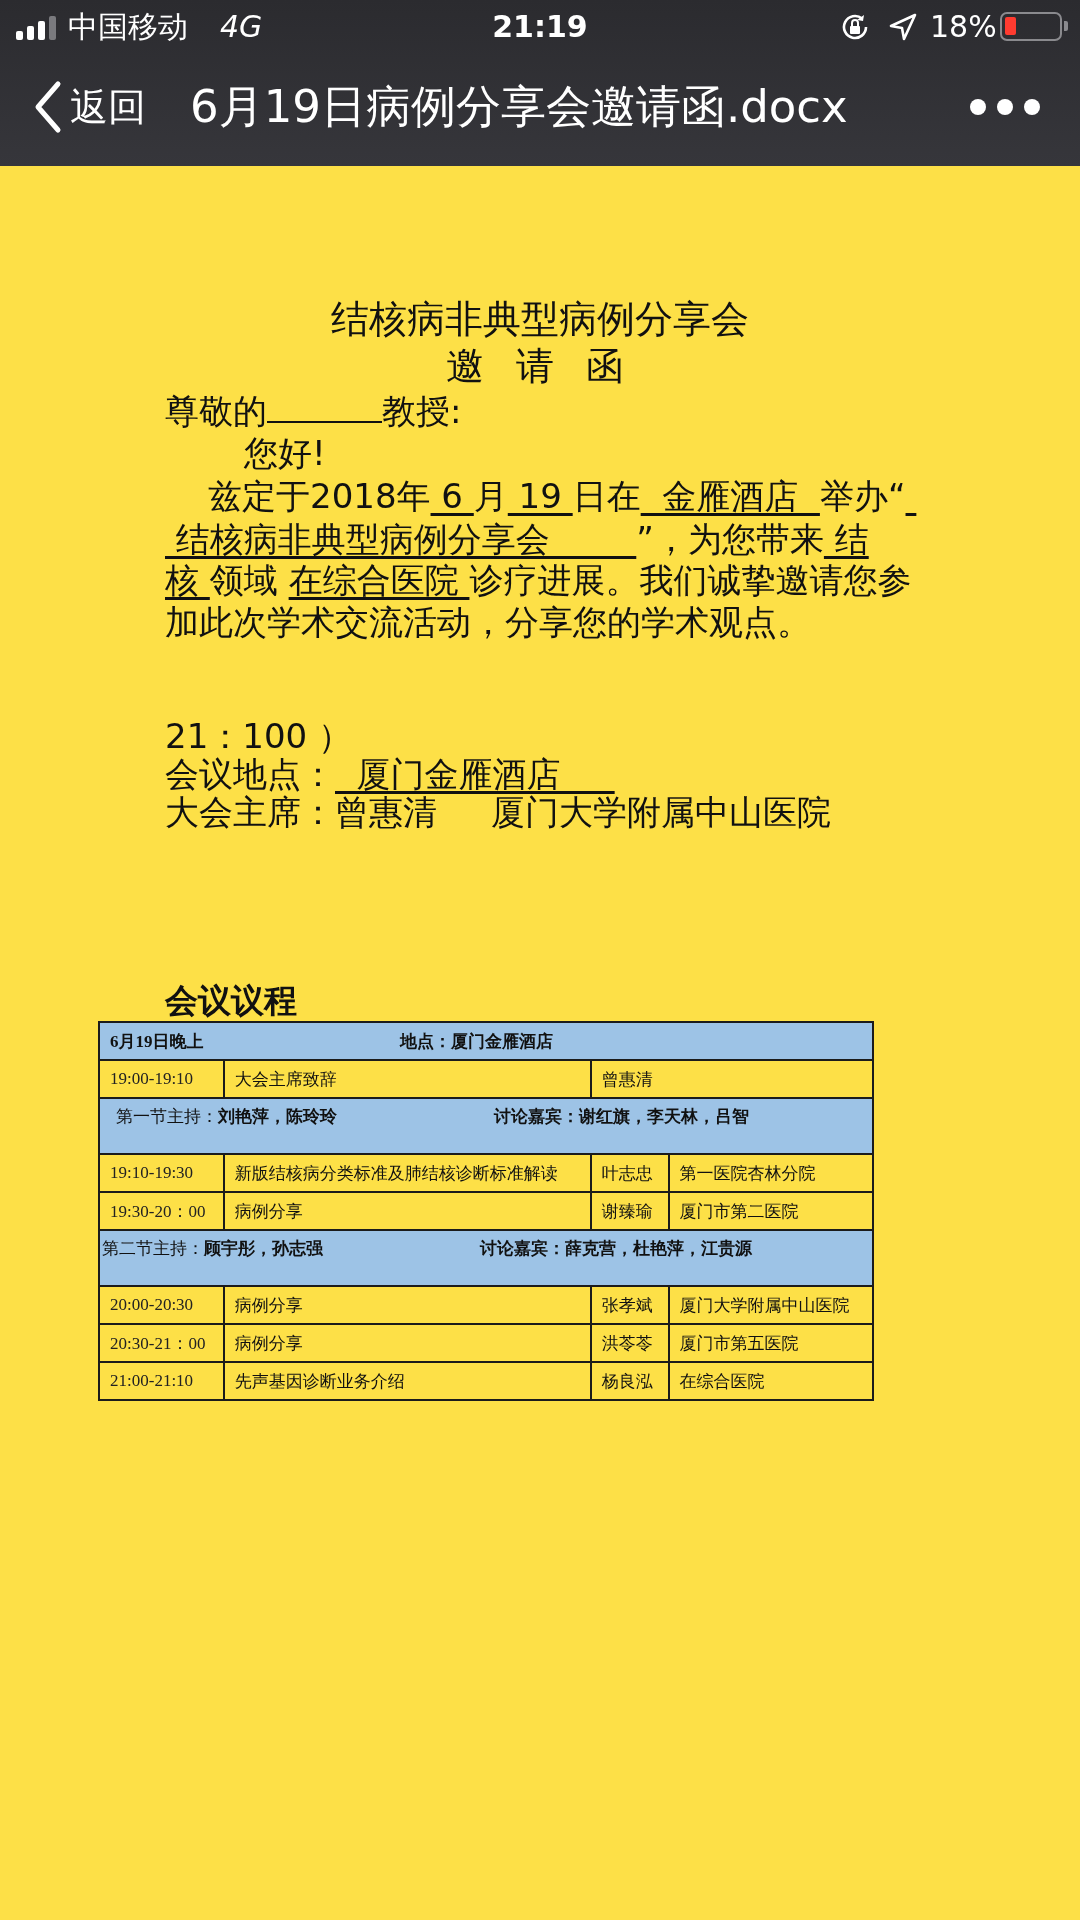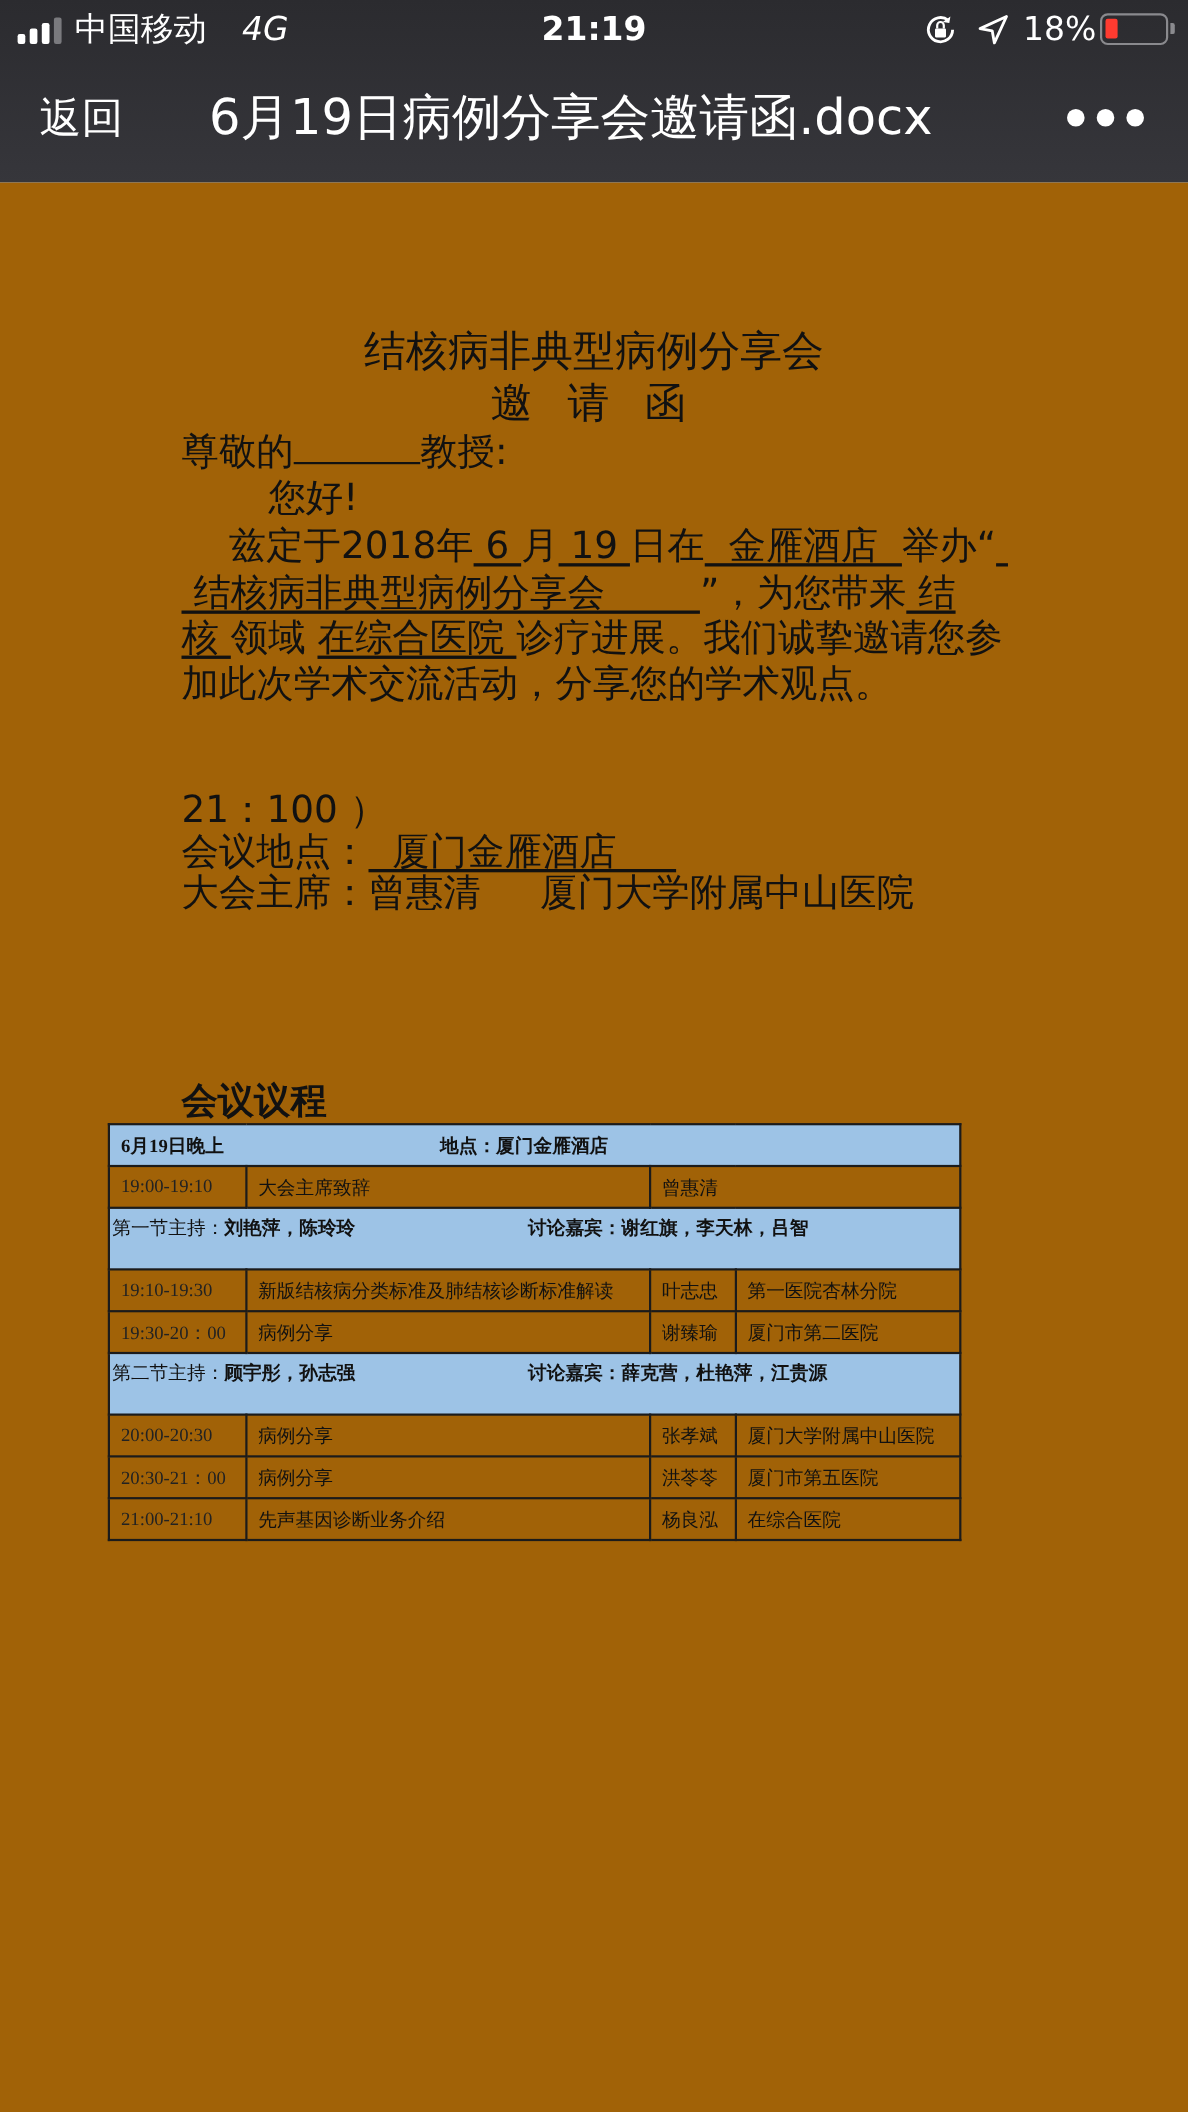--- a/index.html
+++ b/index.html
@@ -23,29 +23,29 @@
     .network { position: absolute; left: 220px; top: 8px; font-size: 30px; line-height: 38px; font-style: italic; }
     .clock { position: absolute; left: 0; right: 0; top: 8px; text-align: center; font-size: 30px; line-height: 38px; font-weight: bold; }
     .lock-rot { position: absolute; left: 840px; top: 12px; width: 30px; height: 30px; }
     .loc { position: absolute; left: 888px; top: 12px; width: 30px; height: 30px; }
     .battery-pct { position: absolute; left: 930px; top: 8px; font-size: 30px; line-height: 38px; }
     .battery { position: absolute; left: 1000px; top: 12px; width: 62px; height: 29px; border: 2.5px solid #8a8a8e; border-radius: 7px; }
     .battery .fill { position: absolute; left: 3px; top: 3px; width: 11px; height: 18px; background: #ff3b30; border-radius: 2px; }
     .battery-tip { position: absolute; left: 1064px; top: 21px; width: 4px; height: 10px; background: #8a8a8e; border-radius: 0 2px 2px 0; }
 
     .navbar { position: absolute; left: 0; top: 55px; width: 100%; height: 111px; }
-    .back { position: absolute; left: 30px; top: 22px; display: flex; align-items: center; height: 60px; cursor: pointer; flex-direction: column; }
+    .back { position: absolute; left: 30px; top: 22px; display: flex; align-items: center; height: 60px; cursor: pointer; }
     .back svg { width: 34px; height: 54px; }
     .back-label { font-size: 38px; margin-left: 6px; line-height: 60px; }
     .nav-title { position: absolute; left: 190px; top: 22px; font-size: 45px; line-height: 60px; white-space: nowrap; }
     .more { position: absolute; left: 970px; top: 22px; width: 70px; height: 60px; display: flex; align-items: center; justify-content: space-between; cursor: pointer; }
     .more span { width: 16px; height: 16px; border-radius: 50%; background: #fff; display: block; }
 
     
-    .doc { position: absolute; left: 0; top: 166px; width: 1080px; height: 1754px; background: #a16207; }
+    .doc { position: absolute; left: 0; top: 166px; width: 1080px; height: 1754px; background: #fde047; }
     .doc-title { position: absolute; left: 0; width: 1080px; text-align: center; font-size: 38px; line-height: 46px; }
     .t1 { top: 130px; }
     .t2 { top: 177px; letter-spacing: 10px; }
     .para { position: absolute; left: 165px; width: 750px; font-size: 34px; line-height: 40px; white-space: nowrap; }
     .u { text-decoration: underline; text-underline-offset: 5px; }
     .blank { display: inline-block; width: 115px; border-bottom: 2px solid #111; height: 30px; vertical-align: baseline; }
 
     .agenda-head { position: absolute; left: 165px; top: 815px; font-size: 33px; font-weight: bold; line-height: 40px; }
 
     table.agenda {
@@ -150,21 +150,21 @@
       <td colspan="4">
         <span class="head-left">6月19日晚上</span><span>地点：厦门金雁酒店</span>
       </td>
     </tr>
     <tr>
       <td class="time">19:00-19:10</td>
       <td>大会主席致辞</td>
       <td colspan="2">曾惠清</td>
     </tr>
     <tr class="blue session">
-      <td colspan="4" style="padding-left:2px">
+      <td colspan="4" style="padding-left:16px">
         <div class="sess-wrap">
           <div class="sess-left"><span>第一节主持：</span><span class="bold">刘艳萍，陈玲玲</span></div>
           <div><span class="bold">讨论嘉宾：</span><span class="bold">谢红旗，李天林，吕智</span></div>
         </div>
       </td>
     </tr>
     <tr>
       <td class="time">19:10-19:30</td>
       <td>新版结核病分类标准及肺结核诊断标准解读</td>
       <td>叶志忠</td>

